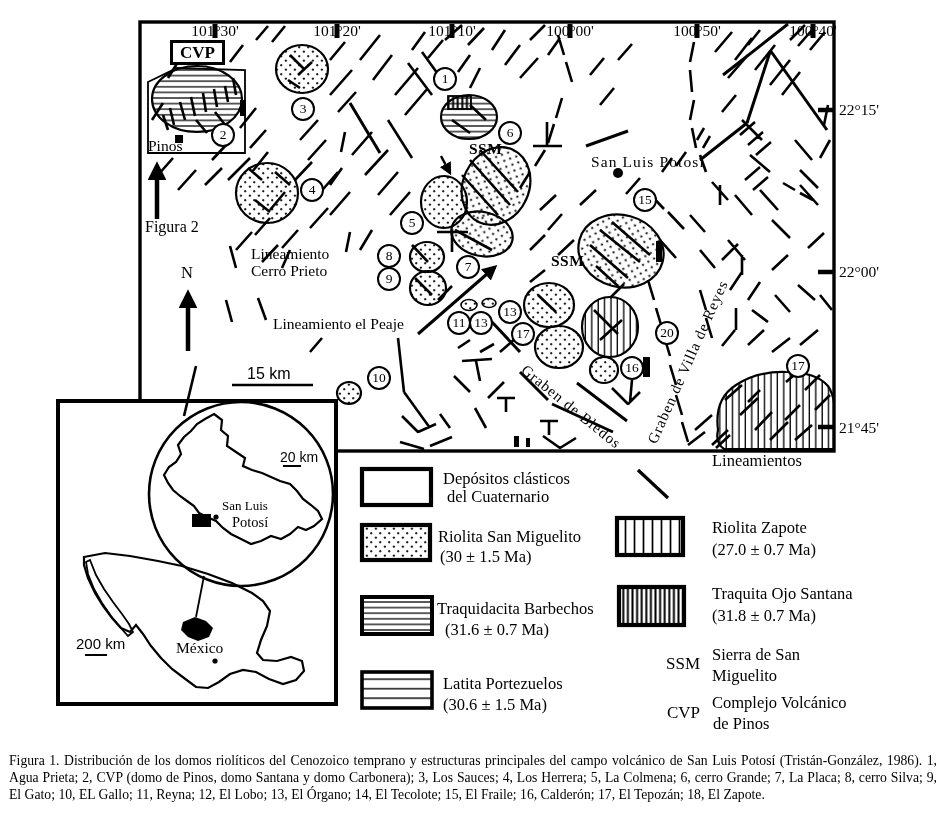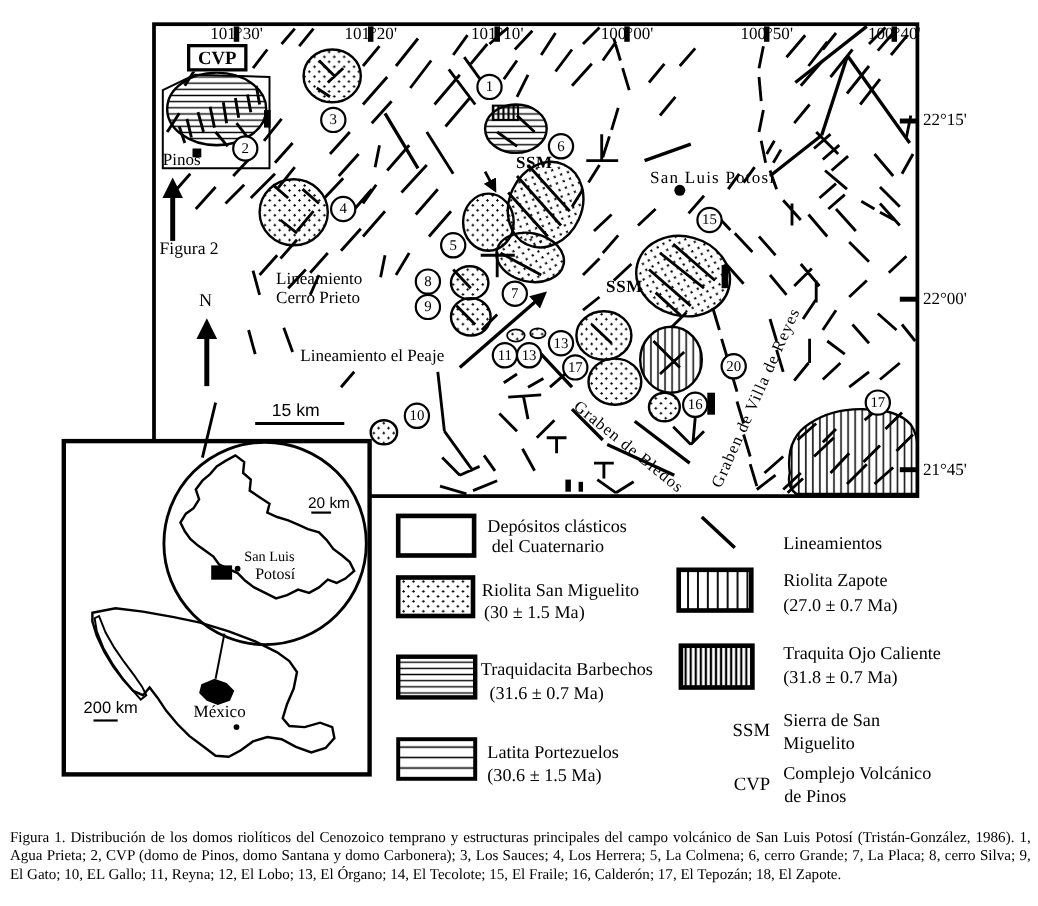--- a/index.html
+++ b/index.html
@@ -189,24 +189,24 @@
   <div>
     <div class="lbl leg" style="left:443px;top:469px">Depósitos clásticos</div>
     <div class="lbl leg" style="left:447px;top:487px">del Cuaternario</div>
     <div class="lbl leg" style="left:438px;top:527px">Riolita San Miguelito</div>
     <div class="lbl leg" style="left:440px;top:547px">(30 ± 1.5 Ma)</div>
     <div class="lbl leg" style="left:437px;top:599px">Traquidacita Barbechos</div>
     <div class="lbl leg" style="left:445px;top:620px">(31.6 ± 0.7 Ma)</div>
     <div class="lbl leg" style="left:443px;top:674px">Latita Portezuelos</div>
     <div class="lbl leg" style="left:443px;top:695px">(30.6 ± 1.5 Ma)</div>
 
-    <div class="lbl leg" style="left:712px;top:484px">Lineamientos</div>
+    <div class="lbl leg" style="left:712px;top:451px">Lineamientos</div>
     <div class="lbl leg" style="left:712px;top:518px">Riolita Zapote</div>
     <div class="lbl leg" style="left:712px;top:540px">(27.0 ± 0.7 Ma)</div>
-    <div class="lbl leg" style="left:712px;top:584px">Traquita Ojo Caliente</div>
+    <div class="lbl leg" style="left:712px;top:584px">Traquita Ojo Santana</div>
     <div class="lbl leg" style="left:712px;top:606px">(31.8 ± 0.7 Ma)</div>
     <div class="lbl leg b" style="left:630px;top:654px;font-size:17px">SSM</div>
     <div class="lbl leg" style="left:712px;top:645px">Sierra de San</div>
     <div class="lbl leg" style="left:712px;top:666px">Miguelito</div>
     <div class="lbl leg b" style="left:631px;top:703px;font-size:17px">CVP</div>
     <div class="lbl leg" style="left:712px;top:693px">Complejo Volcánico</div>
     <div class="lbl leg" style="left:713px;top:714px">de Pinos</div>
   </div>
 
   <div id="markers">

